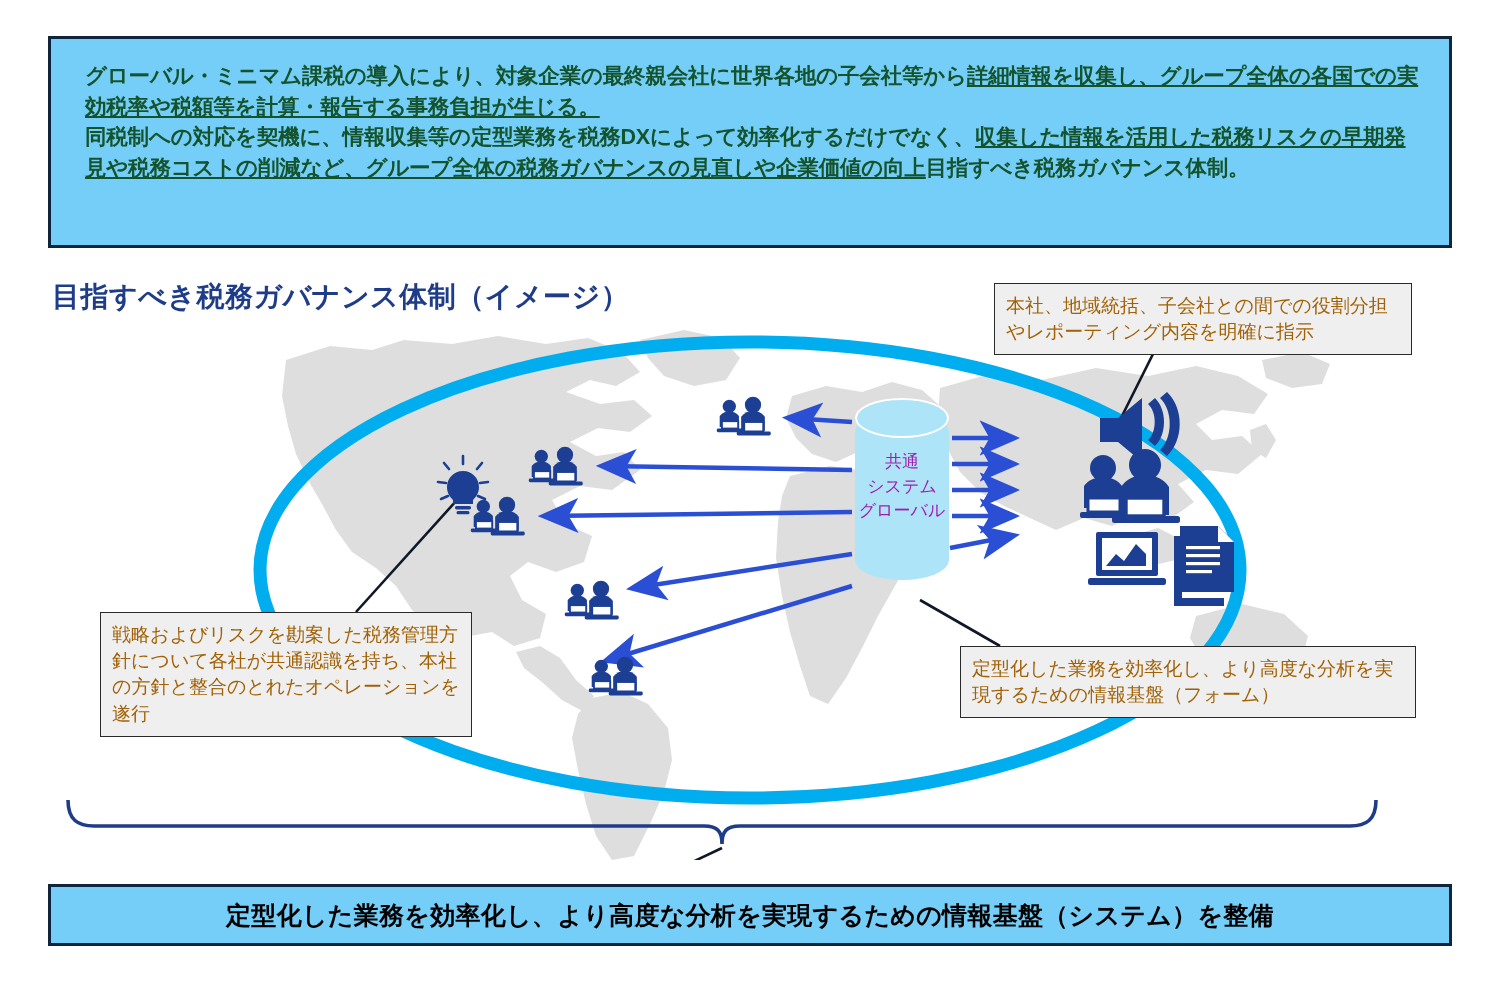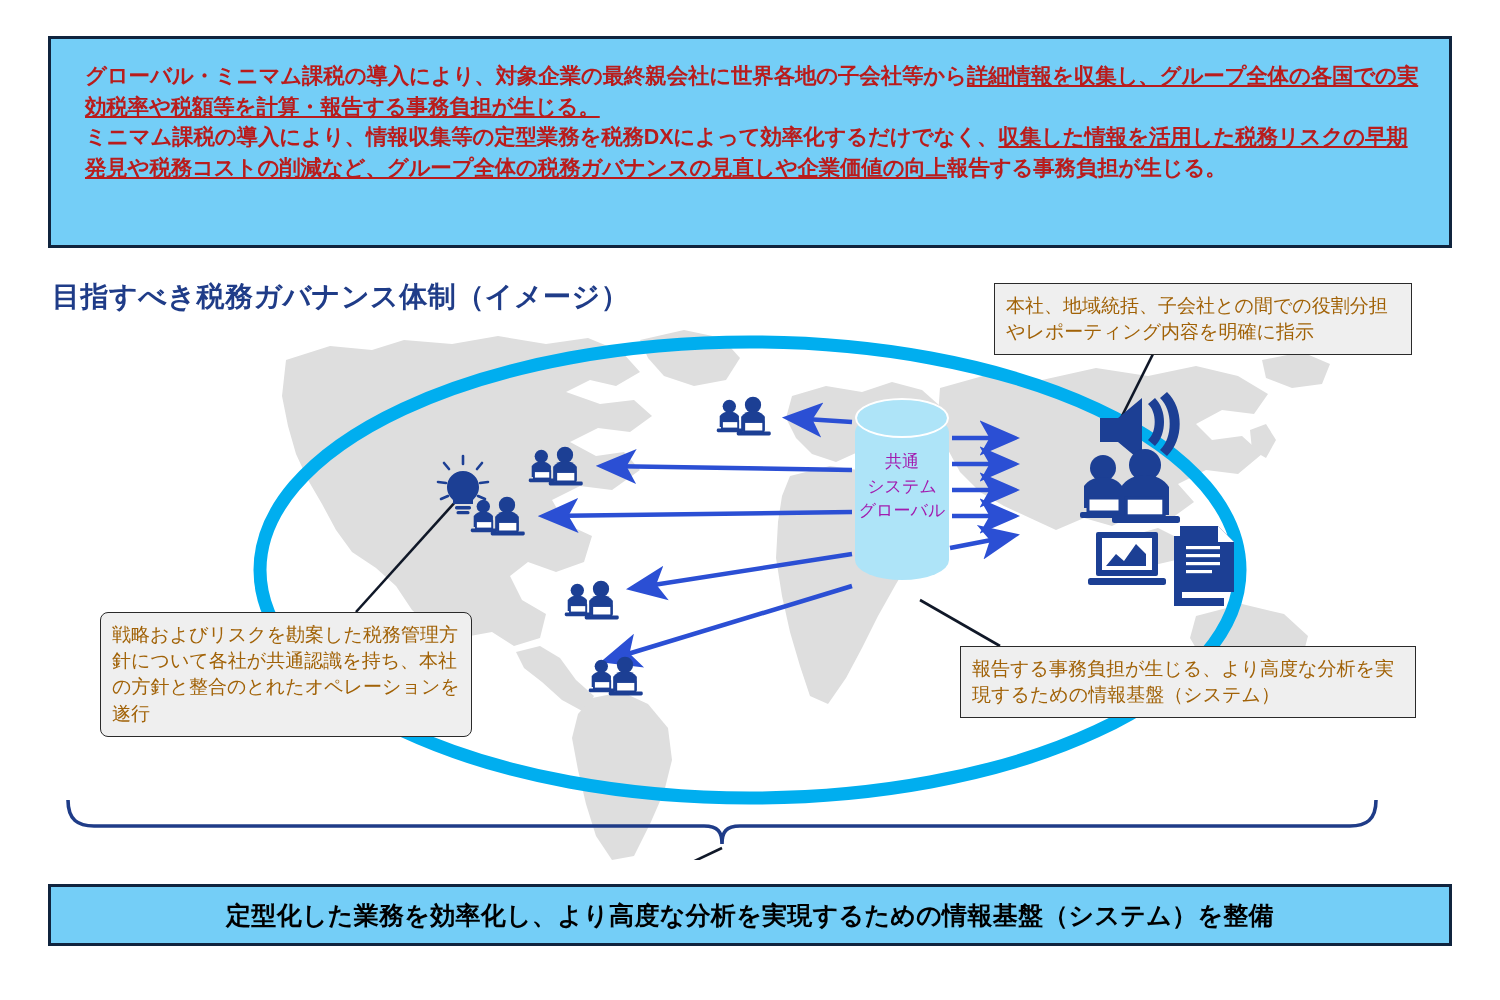--- a/index.html
+++ b/index.html
@@ -22,21 +22,21 @@
     top: 36px;
     width: 1404px;
     height: 212px;
     background: #74CEF7;
     border: 3px solid #10243E;
     box-sizing: border-box;
     padding: 22px 26px 0 34px;
   }
   #summary-box p {
     margin: 0;
-    color: #b91c1c;
+    color: #14532d;
     font-weight: bold;
     font-size: 21.5px;
     line-height: 1.42;
     letter-spacing: -0.2px;
   }
   .u { text-decoration: underline; text-decoration-thickness: 2px; text-underline-offset: 2px; }
 
   
   #section-title {
     position: absolute;
@@ -105,21 +105,21 @@
     position: absolute;
     background: #EFEFEF;
     border: 1.5px solid #2A2A2A;
     box-sizing: border-box;
     color: #a16207;
     font-size: 19px;
     line-height: 1.38;
     padding: 9px 11px;
   }
   #callout-hq    { left: 994px; top: 283px; width: 418px; }
-  #callout-left  { left: 100px; top: 612px; width: 372px; border-radius: 8px; }
+  #callout-left  { left: 100px; top: 612px; width: 372px; }
   #callout-right { left: 960px; top: 646px; width: 456px; }
   .callout p { margin: 0; }
 
   
   #bottom-banner {
     position: absolute;
     left: 48px;
     top: 884px;
     width: 1404px;
     height: 62px;
@@ -135,21 +135,21 @@
     font-weight: bold;
     font-size: 25px;
     letter-spacing: 0.3px;
   }
 </style>
 </head>
 <body>
 
 <div id="summary-box">
   <p><span>グローバル・ミニマム課税の導入により、対象企業の最終親会社に世界各地の子会社等から</span><span class="u">詳細情報を収集し、グループ全体の各国での実効税率や税額等を計算・報告する事務負担が生じる。</span></p>
-  <p><span>ミニマム課税の導入により、情報収集等の定型業務を税務DXによって効率化するだけでなく、</span><span class="u">収集した情報を活用した税務リスクの早期発見や税務コストの削減など、グループ全体の税務ガバナンスの見直しや企業価値の向上</span><span>報告する事務負担が生じる。</span></p>
+  <p><span>同税制への対応を契機に、情報収集等の定型業務を税務DXによって効率化するだけでなく、</span><span class="u">収集した情報を活用した税務リスクの早期発見や税務コストの削減など、グループ全体の税務ガバナンスの見直しや企業価値の向上</span><span>目指すべき税務ガバナンス体制。</span></p>
 </div>
 
 <div id="section-title">目指すべき税務ガバナンス体制（イメージ）</div>
 
 <div id="stage">
 
   <svg class="full" viewBox="0 0 1500 560">
     <defs>
       <marker id="arrowblue" markerWidth="9" markerHeight="9" refX="7.2" refY="4.5" orient="auto">
         <path d="M0,0.6 L9,4.5 L0,8.4 L2.2,4.5 Z" fill="#2B4FD4"></path>
@@ -352,18 +352,18 @@
 
 <div class="callout" id="callout-hq">
   <p>本社、地域統括、子会社との間での役割分担やレポーティング内容を明確に指示</p>
 </div>
 
 <div class="callout" id="callout-left">
   <p>戦略およびリスクを勘案した税務管理方針について各社が共通認識を持ち、本社の方針と整合のとれたオペレーションを遂行</p>
 </div>
 
 <div class="callout" id="callout-right">
-  <p>報告する事務負担が生じる、より高度な分析を実現するための情報基盤（システム）</p>
+  <p>定型化した業務を効率化し、より高度な分析を実現するための情報基盤（フォーム）</p>
 </div>
 
 <div id="bottom-banner">
   <span class="txt">定型化した業務を効率化し、より高度な分析を実現するための情報基盤（システム）を整備</span>
 </div>
 
 </body></html>

